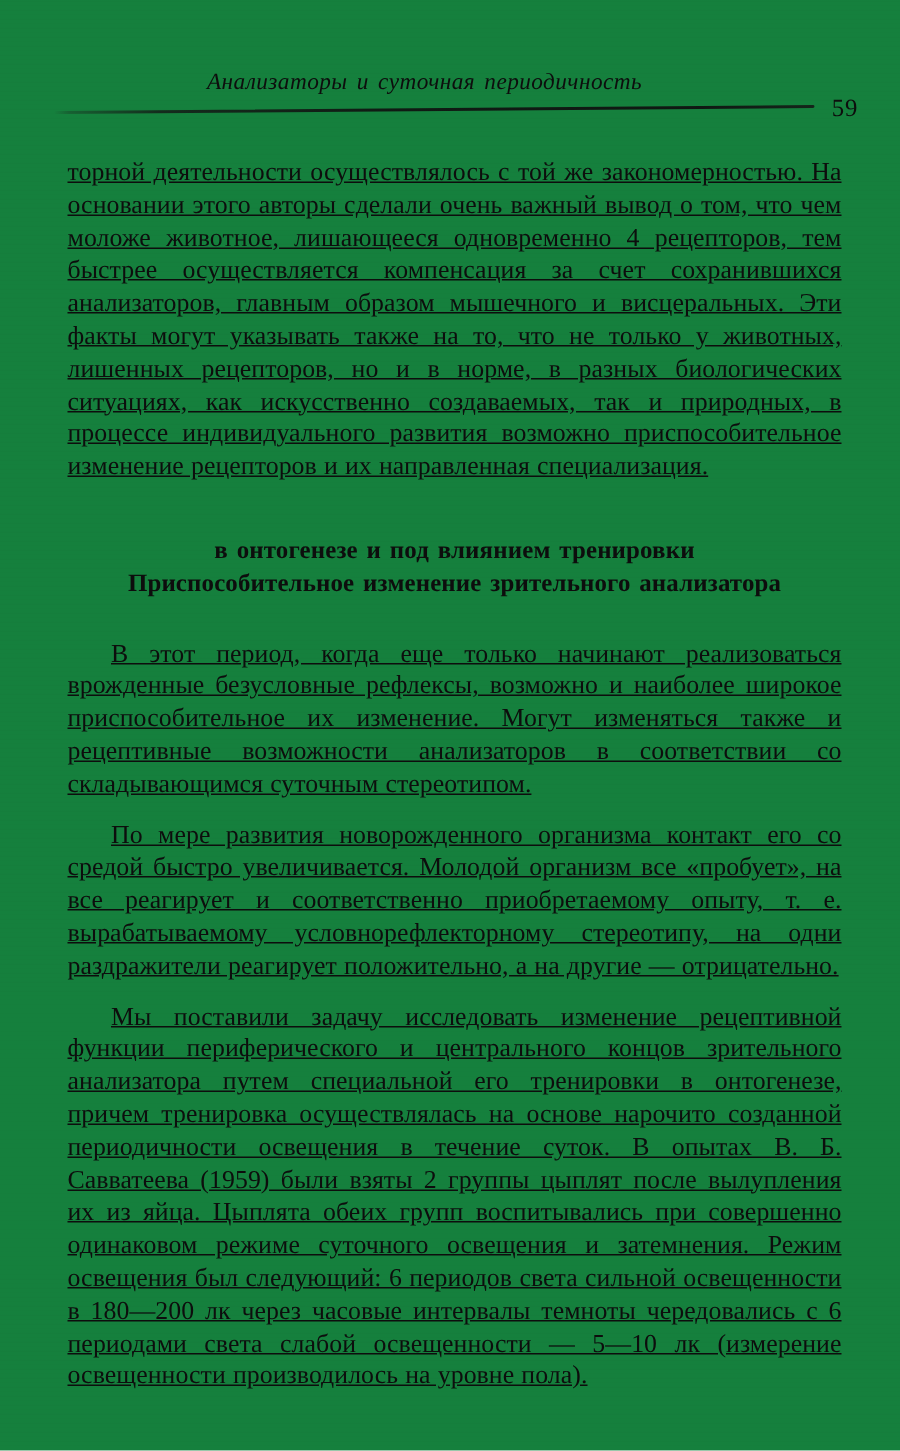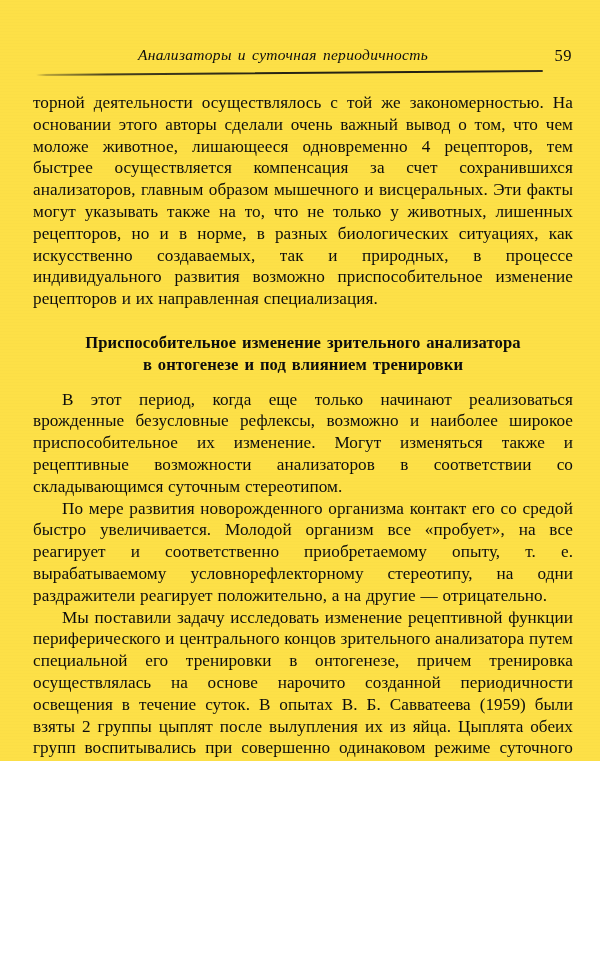--- a/index.html
+++ b/index.html
@@ -4,22 +4,22 @@
 <title>Scanned book page</title>
 <style>
   html, body {
     margin: 0;
     padding: 0;
     background: #ffffff;
   }
   .page {
     position: relative;
     width: 600px;
-    height: 761px;
-    background: #fde047;
+    height: 967px;
+    background: #15803d;
     overflow: hidden;
     font-family: "Liberation Serif", "DejaVu Serif", serif;
     color: #0d0d0d;
     -webkit-font-smoothing: none;
   }
 
   
   .running-head {
     position: absolute;
     left: 33px;
@@ -35,21 +35,21 @@
     text-align: center;
     font-style: italic;
     font-size: 15.5px;
     letter-spacing: 0.3px;
     word-spacing: 2px;
     white-space: nowrap;
   }
   .running-head .rh-folio {
     position: absolute;
     right: 0;
-    top: 0;
+    top: 16px;
     font-size: 16.5px;
     font-style: normal;
     letter-spacing: 0.5px;
   }
   .rule {
     position: absolute;
     left: 36px;
     top: 74px;
     width: 507px;
     height: 2px;
@@ -66,29 +66,30 @@
   }
 
   
   .body-block {
     position: absolute;
     left: 33px;
     top: 92px;
     width: 540px;
   }
   p.para {
-    margin: 0;
+    margin: 12px;
     text-align: justify;
     text-justify: inter-word;
     text-indent: 29px;
     font-size: 17.2px;
     line-height: 21.8px;
     letter-spacing: 0.05px;
     word-spacing: 0.4px;
     hyphens: none;
+    text-decoration: underline;
   }
   p.para.no-indent { text-indent: 0; }
 
   h2.section-heading {
     margin: 0;
     padding: 22px 0 13px 0;
     text-align: center;
     font-size: 16.6px;
     line-height: 21.8px;
     font-weight: bold;
@@ -120,22 +121,22 @@
     <div class="rh-folio">59</div>
   </div>
 
   <div class="rule"></div>
 
   <div class="body-block">
 
     <p class="para no-indent">торной деятельности осуществлялось с той же закономерностью. На основании этого авторы сделали очень важный вывод о том, что чем моложе животное, лишающееся одновременно 4 рецепторов, тем быстрее осуществляется компенсация за счет сохранившихся анализаторов, главным образом мышечного и висцеральных. Эти факты могут указывать также на то, что не только у животных, лишенных рецепторов, но и в норме, в разных биологических ситуациях, как искусственно создаваемых, так и природных, в процессе индивидуального развития возможно приспособительное изменение рецепторов и их направленная специализация.</p>
 
     <h2 class="section-heading">
+      <span class="hl">в онтогенезе и под влиянием тренировки</span>
       <span class="hl">Приспособительное изменение зрительного анализатора</span>
-      <span class="hl">в онтогенезе и под влиянием тренировки</span>
     </h2>
 
     <p class="para">В этот период, когда еще только начинают реализоваться врожденные безусловные рефлексы, возможно и наиболее широкое приспособительное их изменение. Могут изменяться также и рецептивные возможности анализаторов в соответствии со складывающимся суточным стереотипом.</p>
 
     <p class="para">По мере развития новорожденного организма контакт его со средой быстро увеличивается. Молодой организм все «пробует», на все реагирует и соответственно приобретаемому опыту, т. е. вырабатываемому условнорефлекторному стереотипу, на одни раздражители реагирует положительно, а на другие — отрицательно.</p>
 
 
     <p class="para">Мы поставили задачу исследовать изменение рецептивной функции периферического и центрального концов зрительного анализатора путем специальной его тренировки в онтогенезе, причем тренировка осуществлялась на основе нарочито созданной периодичности освещения в течение суток. В опытах В. Б. Савватеева (1959) были взяты 2 группы цыплят после вылупления их из яйца. Цыплята обеих групп воспитывались при совершенно одинаковом режиме суточного освещения и затемнения. Режим освещения был следующий: 6 периодов света сильной освещенности в 180—200 лк через часовые интервалы темноты чередовались с 6 периодами света слабой освещенности — 5—10 лк (измерение освещенности производилось на уровне пола).</p>
 
   </div>

